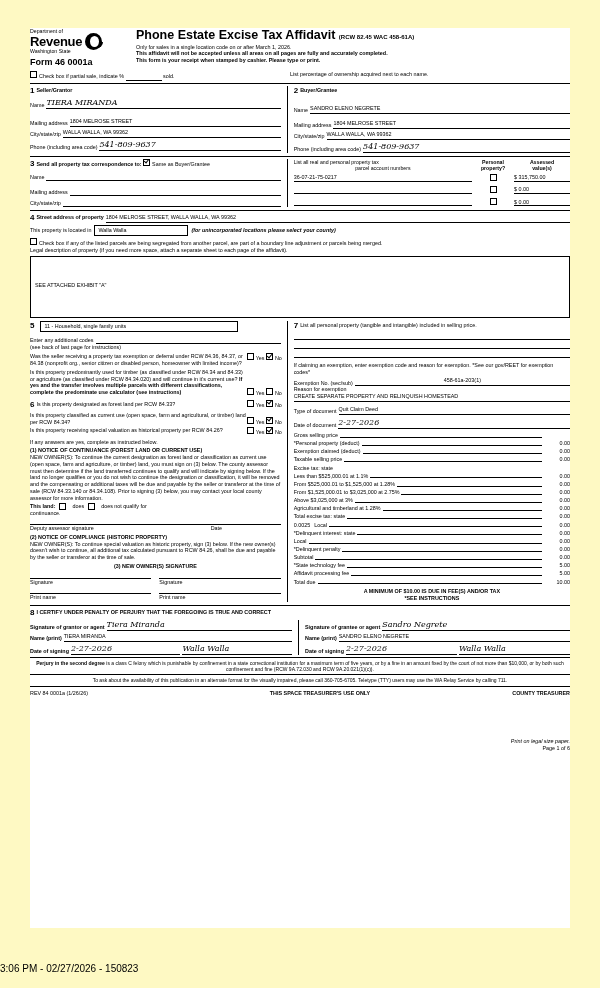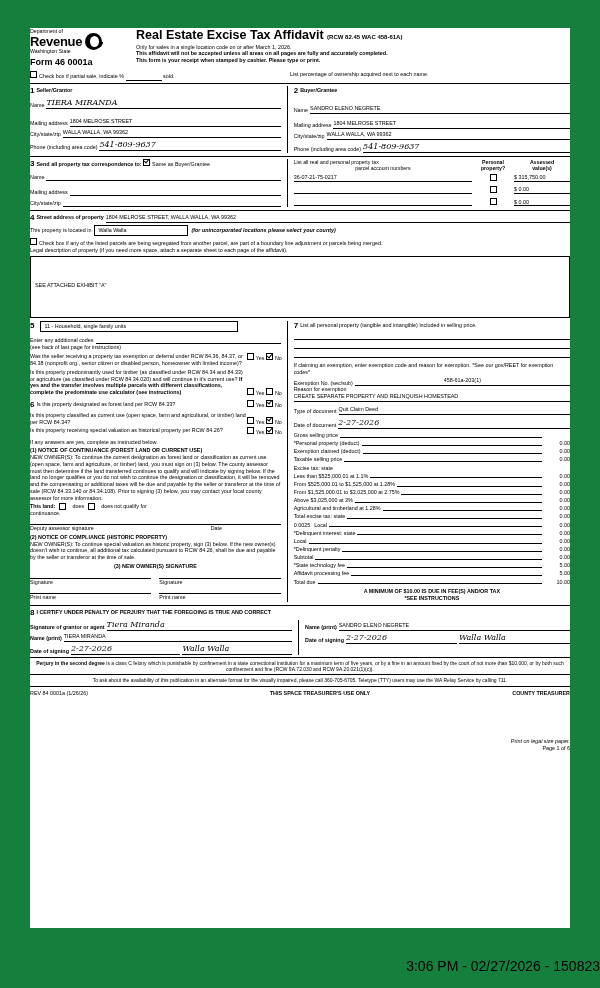--- a/index.html
+++ b/index.html
@@ -1,18 +1,18 @@
 <!DOCTYPE html>
 <html><head>
 <meta charset="utf-8">
 <style>
   html,body{margin:0;padding:0;background:#d9d9d9;}
   body{font-family:"Liberation Sans", sans-serif;}
   .page{
-    width:600px;height:988px;background:#15803d;position:relative;overflow:hidden;
+    width:600px;height:988px;background:#fef9c3;position:relative;overflow:hidden;
     margin:0 auto;
   }
   .sheet{
     position:absolute;left:30px;top:28px;width:540px;height:900px;
     background:#fff;color:#000;font-size:5.4px;line-height:1.25;
   }
   .bold{font-weight:bold;}
   .hand{font-family:"DejaVu Serif", serif;font-style:italic;font-size:8px;}
   
   .hdr{display:flex;align-items:flex-start;gap:6px;}
@@ -37,22 +37,22 @@
   .colL{width:254px;padding-right:6px;}
   .colR{width:280px;padding-left:6px;border-left:0.8px solid #000;}
   .fl{display:flex;align-items:flex-end;gap:2px;}
   .fl .lbl{white-space:nowrap;}
   .fl .val{flex:1;border-bottom:0.6px solid #000;min-height:8px;}
   .feerow{display:flex;align-items:flex-end;font-size:5.4px;margin-top:1.4px;}
   .feerow .fnm{white-space:nowrap;}
   .feerow .dots{flex:1;border-bottom:0.6px solid #000;margin:0 2px 1px 2px;}
   .feerow .amt{width:26px;text-align:right;}
   .clock{
-    position:absolute;left:0;right:0;bottom:14px;text-align:right;
-    font-size:14px;color:#000;
+    position:absolute;left:0;right:0;bottom:14px;text-align:left;
+    font-size:10px;color:#000;
   }
   .exbox{border:0.8px solid #000;height:54px;padding:3px 4px;}
   .boxed{border:0.8px solid #000;padding:1px 3px;display:inline-block;}
   .footnote{font-size:5px;}
 </style>
 </head>
 <body>
 
 <div class="page">
   <div class="sheet">
@@ -64,21 +64,21 @@
             <div class="dep">Department of</div>
             <div class="rev">Revenue</div>
             <div class="ws">Washington State</div>
           </div>
           <div class="swoosh"></div>
         </div>
         <div class="formno">Form 46 0001a</div>
       </div>
       <div style="flex:1;padding-left:4px;">
         <div class="title">
-          <span>Real Estate Excise Tax Affidavit</span>
+          <span>Phone Estate Excise Tax Affidavit</span>
           <small>(RCW 82.45 WAC 458-61A)</small>
         </div>
         <div class="sub">Only for sales in a single location code on or after March 1, 2026.</div>
         <div class="sub bold">This affidavit will not be accepted unless all areas on all pages are fully and accurately completed.</div>
         <div class="sub bold">This form is your receipt when stamped by cashier. Please type or print.</div>
       </div>
     </div>
 
     <div style="display:flex;margin-top:3px;">
       <div style="width:254px;">
@@ -434,20 +434,24 @@
               <span class="lbl bold">Name (print)</span>
               <span class="val">TIERA MIRANDA</span>
             </div>
           <div class="fl" style="margin-top:2px;">
             <span class="lbl bold">Date of signing</span>
             <span class="val hand">2-27-2026</span>
             <span class="val hand">Walla Walla</span>
           </div>
         </div>
         <div style="flex:1;padding-left:6px;border-left:0.8px solid #000;">
+          <div class="fl">
+              <span class="lbl bold">Signature of grantee or agent</span>
+              <span class="val hand">Sandro Negrete</span>
+            </div>
           <div class="fl" style="margin-top:2px;">
               <span class="lbl bold">Name (print)</span>
               <span class="val">SANDRO ELENO NEGRETE</span>
             </div>
           <div class="fl" style="margin-top:2px;">
             <span class="lbl bold">Date of signing</span>
             <span class="val hand">2-27-2026</span>
             <span class="val hand">Walla Walla</span>
           </div>
         </div>

